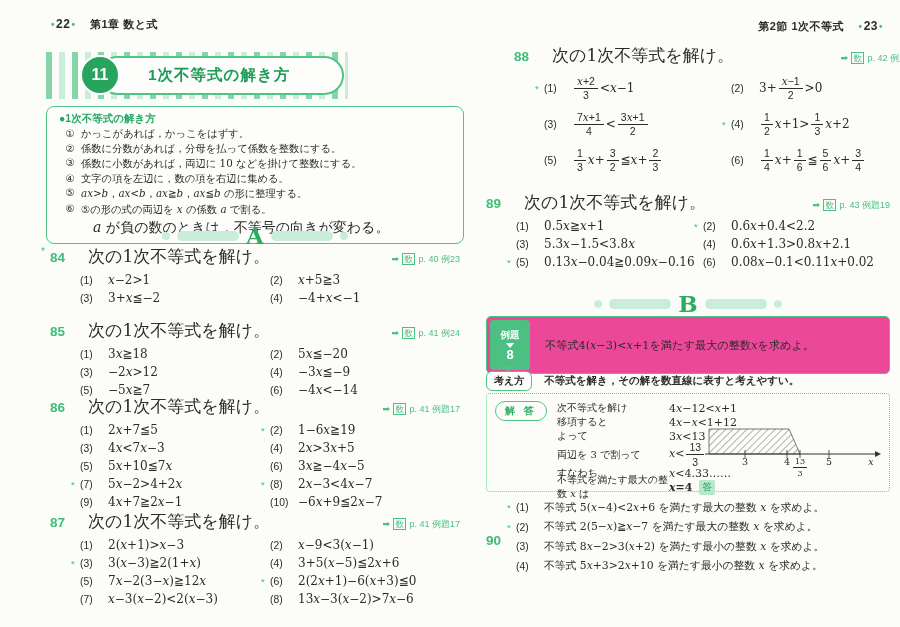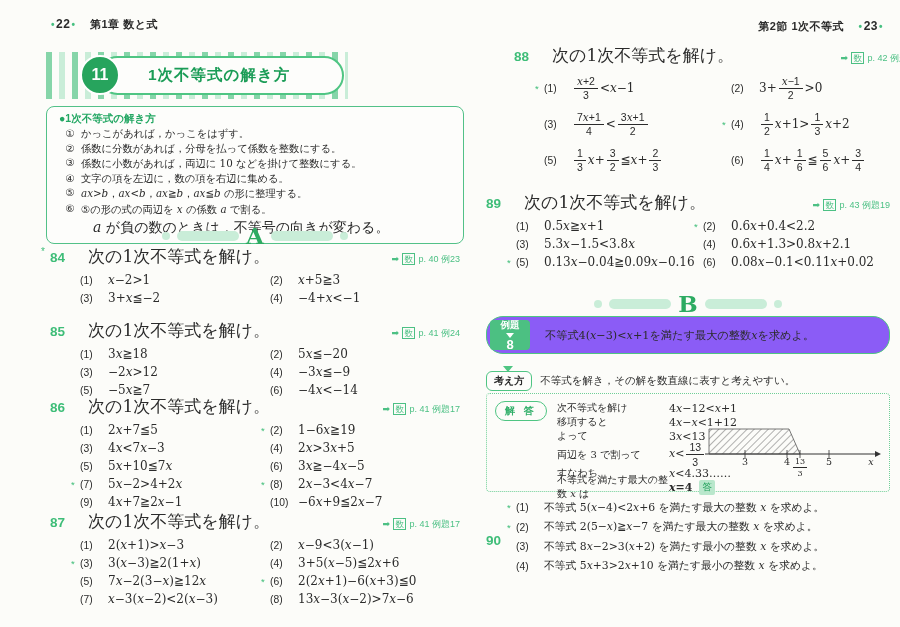--- a/index.html
+++ b/index.html
@@ -75,37 +75,37 @@
   .prob-90 .i-expr{font-size:10.8px;}
   .prob-90 .p-head{position:absolute;left:0;top:8px;margin-top:27px;}
 
   
   .frac{display:inline-flex;flex-direction:column;align-items:center;vertical-align:middle;
     margin:0 2px;line-height:1;font-size:10.5px;}
   .frac .fn{border-bottom:1px solid #2b2b2b;padding:0 3px 1.5px;}
   .frac .fd{padding-top:1.5px;}
 
   
-  .exbox{position:absolute;left:486px;top:316px;width:404px;height:38px;box-sizing:border-box;
-    border:1.5px solid #4fc583;border-radius:17px;background:#8b5cf6;}
+  .exbox{position:absolute;left:486px;top:316px;width:404px;height:58px;box-sizing:border-box;
+    border:1.5px solid #4fc583;border-radius:5px;background:#ec4899;}
   .exbadge{position:absolute;left:3px;top:3px;bottom:3px;width:40px;background:#4cc082;border-radius:4px;
     display:flex;flex-direction:column;align-items:center;justify-content:center;color:#fff;}
   .exbadge .t{font-size:9.5px;font-weight:bold;}
   .exbadge .tri{width:0;height:0;border-left:4px solid rgba(0,0,0,0);border-right:4px solid rgba(0,0,0,0);
     border-top:5px solid #fff;margin:1px 0;}
   .exbadge .n{font-size:13px;font-weight:bold;line-height:12px;}
   .exstmt{position:absolute;left:58px;right:8px;top:0;bottom:0;display:flex;align-items:center;font-size:11.2px;}
 
   
-  .hint{position:absolute;left:486px;top:371px;width:404px;display:flex;align-items:center;gap:8px;}
+  .hint{position:absolute;left:486px;top:371px;width:404px;display:flex;align-items:center;}
   .hintbadge{position:relative;border:1.3px solid #4fc583;border-radius:6px;padding:2px 7px;
     font-size:10px;font-weight:bold;background:#fdfdfb;}
   .hintbadge:before{content:"";position:absolute;top:-6px;left:16px;width:0;height:0;
     border-left:5px solid rgba(0,0,0,0);border-right:5px solid rgba(0,0,0,0);border-top:6px solid #4fc583;}
-  .hinttext{font-size:10.5px;}
+  .hinttext{font-size:10.5px;margin-left:12px;font-weight:bold;}
 
   
   .solbox{position:absolute;left:486px;top:393px;width:404px;height:99px;box-sizing:border-box;
     border:1.5px dotted #6fcf97;border-radius:4px;padding:6px 8px;}
   .solbadge{position:absolute;left:8px;top:7px;border:1.5px solid #4fc583;border-radius:11px;
     color:#2fae68;font-size:10px;font-weight:bold;padding:2px 9px;letter-spacing:3px;}
   .steps{margin-left:62px;margin-top:1px;}
   .s-row{display:flex;align-items:center;height:14px;font-size:10px;}
   .s-row.tall{height:23px;}
   .s-label{width:112px;flex:none;}

